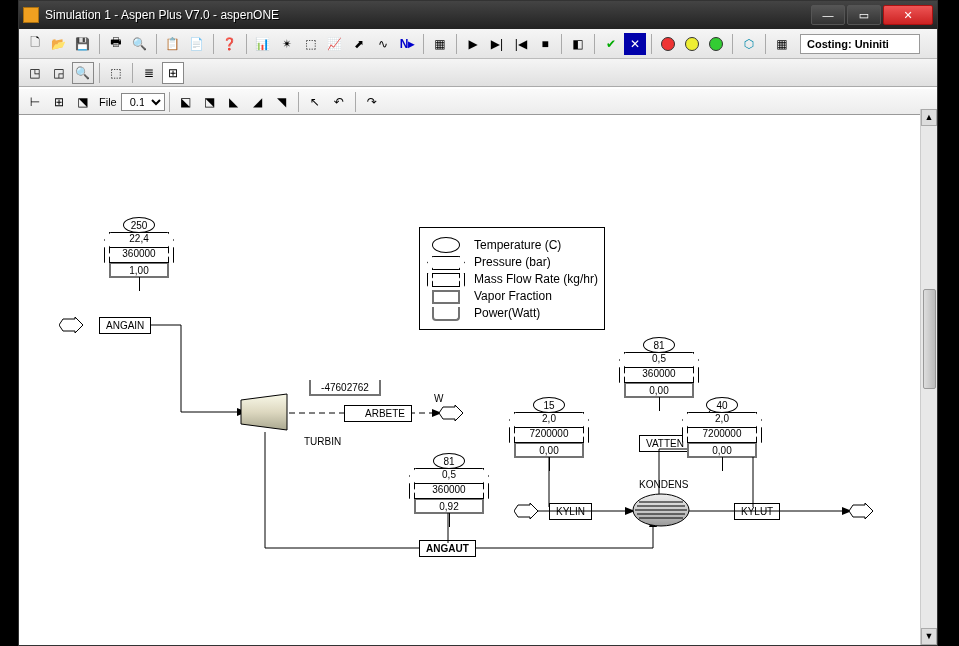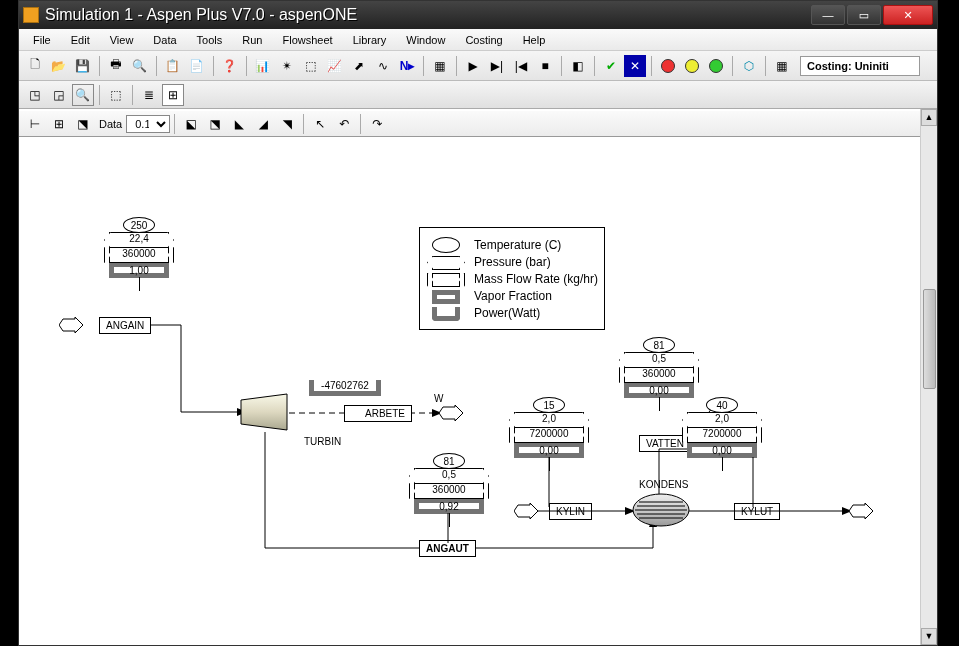--- a/index.html
+++ b/index.html
@@ -1,20 +1,20 @@
 <!DOCTYPE html>
 <html><head>
 <meta charset="utf-8">
 <style>
 * { box-sizing: border-box; margin: 0; padding: 0; }
 body { font-family: Tahoma, Arial, sans-serif; font-size: 11px; background: #000; width: 959px; height: 646px; overflow: hidden; position: relative; }
 .window { position: absolute; left: 18px; top: 0; width: 920px; height: 646px; background: #fff; border: 1px solid #333; }
 .titlebar { height: 28px; background: linear-gradient(to bottom, #444, #222); display: flex; align-items: center; padding: 0 4px; color: #fff; }
 .titlebar .icon { width: 16px; height: 16px; background: #f0a020; margin-right: 6px; border: 1px solid #aa7010; }
-.titlebar .title { flex: 1; font-size: 16px; text-shadow: 1px 1px #000; }
+.titlebar .title { flex: 1; font-size: 12px; text-shadow: 1px 1px #000; }
 .winbtn { width: 34px; height: 20px; margin-left: 2px; display: flex; align-items: center; justify-content: center; border-radius: 2px; border: 1px solid #555; background: linear-gradient(to bottom, #555, #333); color: #fff; font-size: 11px; }
 .winbtn.close { background: linear-gradient(to bottom, #e55, #c22); border-color: #a11; width: 50px; }
 .menubar { height: 22px; background: linear-gradient(to bottom, #fafafa, #eaeaea); border-bottom: 1px solid #ccc; display: flex; align-items: center; padding: 0 4px; }
 .menubar span { padding: 3px 10px; cursor: pointer; }
 .toolbar { height: 30px; background: linear-gradient(to bottom, #f5f5f5, #e5e5e5); border-bottom: 1px solid #bbb; display: flex; align-items: center; padding: 0 4px; }
 .tbtn { width: 22px; height: 22px; margin: 0 1px; border: 1px solid transparent; display: flex; align-items: center; justify-content: center; font-size: 12px; cursor: pointer; }
 .sep { width: 1px; height: 20px; background: #aaa; margin: 0 4px; }
 .tcircle { width: 14px; height: 14px; border-radius: 50%; border: 1px solid #333; }
 .red { background: #e33; } .yellow { background: #ee3; } .green { background: #3c3; }
 .costing { margin-left: 6px; font-weight: bold; border: 1px solid #999; padding: 3px 6px; background: #fff; width: 120px; overflow: hidden; white-space: nowrap; }
@@ -29,54 +29,41 @@
 .vscroll .arr.up { position: absolute; top: 0; left: 0; right: 0; }
 .vscroll .arr.dn { position: absolute; bottom: 0; left: 0; right: 0; }
 .streambox { position: absolute; width: 60px; text-align: center; font-size: 10px; }
 .hex { position: relative; height: 16px; border: 1px solid #000; background: #fff; margin-bottom: -1px; }
 .hex::before, .hex::after { content: ''; position: absolute; top: -1px; bottom: -1px; width: 6px; border: 1px solid #000; background: #fff; }
 .hex.out::before { left: -6px; border-right: none; clip-path: polygon(100% 0, 0 50%, 100% 100%); background: #fff; }
 .hex.out::after { right: -6px; border-left: none; clip-path: polygon(0 0, 100% 50%, 0 100%); }
 .hex.in::before { left: -6px; border-right: none; clip-path: polygon(0 0, 100% 50%, 0 100%); }
 .hex.in::after { right: -6px; border-left: none; clip-path: polygon(100% 0, 0 50%, 100% 100%); }
 .oval { width: 32px; height: 16px; border: 1px solid #000; border-radius: 50%; margin: 0 auto -1px auto; display: flex; align-items: center; justify-content: center; background: #fff; font-size: 10px; }
-.rect { border: 5px solid #737373; height: 16px; display: flex; align-items: center; justify-content: center; margin-bottom: -1px; background: #fff; font-size: 10px; }
+.rect { border: 2px solid #737373; height: 16px; display: flex; align-items: center; justify-content: center; margin-bottom: -1px; background: #fff; font-size: 10px; }
 .stick { width: 1px; height: 14px; background: #000; margin: 0 auto; }
 .lbl { position: absolute; font-size: 10px; font-family: Arial; }
 .namebox { position: absolute; border: 1px solid #000; padding: 2px 6px; font-size: 10px; background: #fff; font-family: Arial; }
 .legend { position: absolute; border: 1px solid #000; padding: 6px; background: #fff; }
 .legend-row { display: flex; align-items: center; margin: 3px 0; font-size: 12px; }
 .legend-sym { width: 40px; display: flex; justify-content: center; margin-right: 8px; }
 </style>
 </head>
 <body>
 
 <div class="window">
 
   <div class="titlebar">
     <div class="icon"></div>
     <div class="title">Simulation 1 - Aspen Plus V7.0 - aspenONE</div>
     <div class="winbtn">—</div>
     <div class="winbtn">▭</div>
     <div class="winbtn close">✕</div>
   </div>
 
-  <div class="menubar">
-    <span>File</span>
-    <span>Edit</span>
-    <span>View</span>
-    <span>Data</span>
-    <span>Tools</span>
-    <span>Run</span>
-    <span>Flowsheet</span>
-    <span>Library</span>
-    <span>Window</span>
-    <span>Costing</span>
-    <span>Help</span>
-  </div>
 
   <div class="toolbar">
     <div class="tbtn">🗋</div>
     <div class="tbtn">📂</div>
     <div class="tbtn">💾</div>
     <div class="sep"></div>
     <div class="tbtn">🖶</div>
     <div class="tbtn">🔍</div>
     <div class="sep"></div>
     <div class="tbtn">📋</div>
@@ -128,21 +115,21 @@
     <div class="tbtn">⬚</div>
     <div class="sep"></div>
     <div class="tbtn">≣</div>
     <div class="tbtn" style="border:1px solid #888;background:#fff;">⊞</div>
   </div>
 
   <div class="gridrow">
     <div class="tbtn">⊢</div>
     <div class="tbtn">⊞</div>
     <div class="tbtn">⬔</div>
-    <span class="gridlabel">Data</span>
+    <span class="gridlabel">File</span>
     <select class="gridsel">
       <option>0.1</option>
     </select>
     <div class="sep"></div>
     <div class="tbtn">⬕</div>
     <div class="tbtn">⬔</div>
     <div class="tbtn">◣</div>
     <div class="tbtn">◢</div>
     <div class="tbtn">◥</div>
     <div class="sep"></div>

